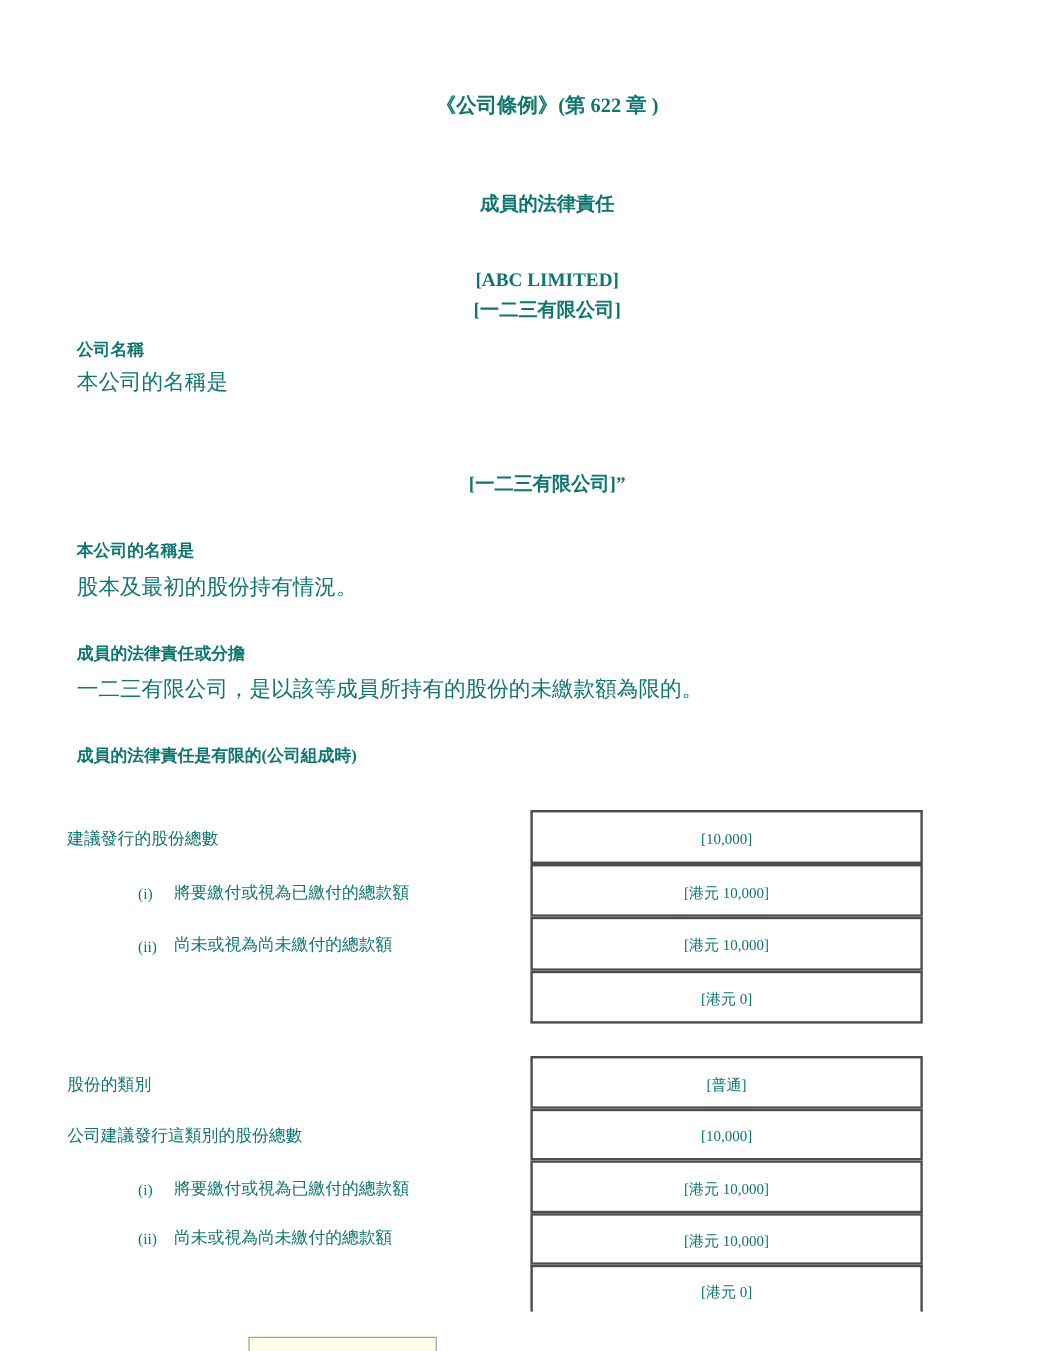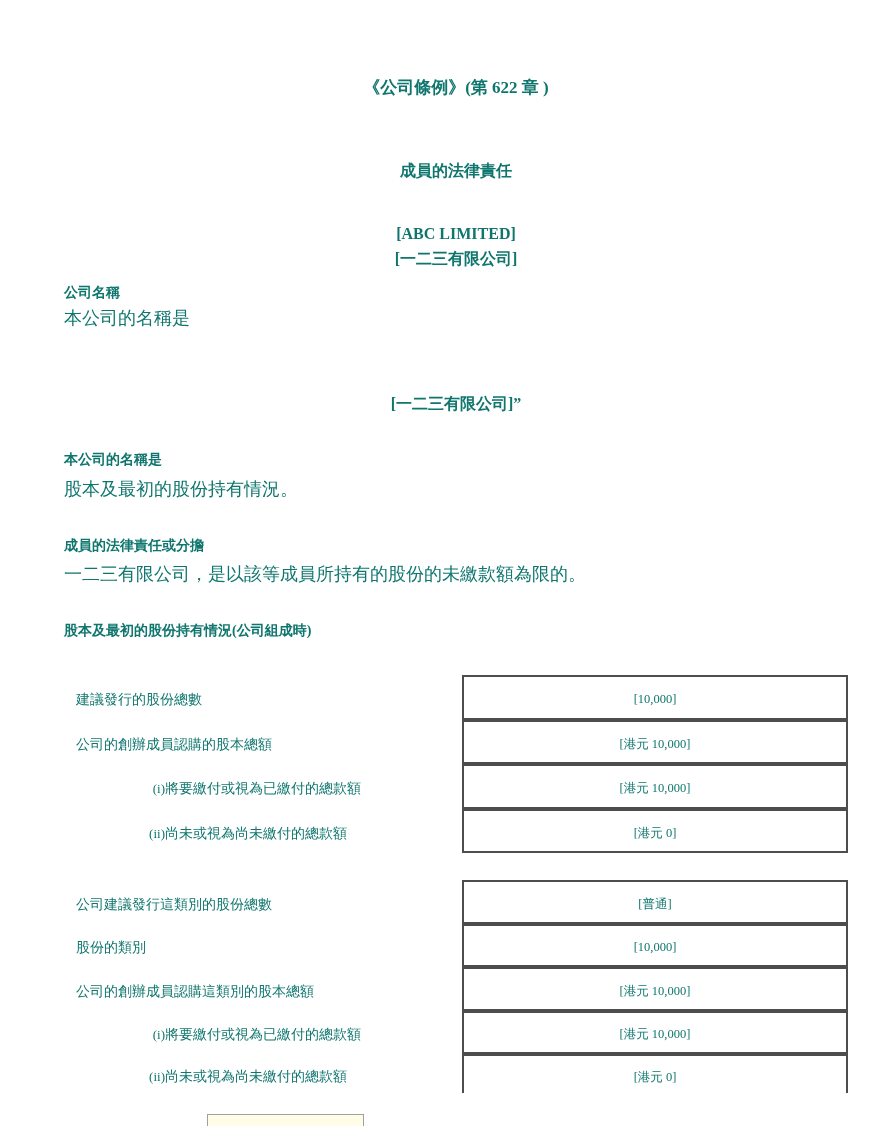--- a/index.html
+++ b/index.html
@@ -12,23 +12,23 @@
     color:#0f766e;
   }
   .abs{position:absolute;text-align:center;}
   .centered{left:64px;width:784px;text-align:center;}
   .t17b{font-size:17px;font-weight:bold;line-height:20px;}
   .t16b{font-size:16px;font-weight:bold;line-height:19px;}
   .h14b{font-size:14px;font-weight:bold;line-height:17px;}
   .b14{font-size:18px;line-height:17px;}
   .lbl14{font-size:14px;line-height:17px;}
 
-  .tablegrid{position:absolute;left:76px;display:flex;text-align:right;}
+  .tablegrid{position:absolute;left:56px;display:flex;}
   .labelcol{width:386px;}
-  .valcol{width:386px;font-family:Liberation Serif, serif;}
+  .valcol{width:327px;font-family:Liberation Serif, serif;}
   .lrow{height:44.5px;display:flex;align-items:center;padding-top:5px;box-sizing:border-box;}
   .lrow.indent{padding-left:59px;}
   .marker{display:inline-block;width:30px;font-size:13px;}
   .vcell{
     height:44.5px;box-sizing:border-box;
     border:2px solid #4d4d4d;
     display:flex;align-items:center;justify-content:center;
     padding-top:5px;
     font-size:12.5px;
     background:#fff;
@@ -56,29 +56,26 @@
   <div class="abs b14" style="left:64px;top:310px">本公司的名稱是</div>
 
   <div class="abs centered t16b" style="top:394px"><span>[一二三有限公司]</span><span>”</span></div>
 
   <div class="abs h14b" style="left:64px;top:451px">本公司的名稱是</div>
   <div class="abs b14" style="left:64px;top:481px">股本及最初的股份持有情況。</div>
 
   <div class="abs h14b" style="left:64px;top:537px">成員的法律責任或分擔</div>
   <div class="abs b14" style="left:64px;top:566px">一二三有限公司，是以該等成員所持有的股份的未繳款額為限的。</div>
 
-  <div class="abs h14b" style="left:64px;top:622px">股本及最初的股份持有情況(公司組成時)</div>
+  <div class="abs h14b" style="left:64px;top:622px">成員的法律責任是有限的(公司組成時)</div>
 
   <div class="tablegrid t1" style="top:675px">
     <div class="labelcol">
       <div class="lrow lbl14">
         <span>建議發行的股份總數</span>
-        </div>
-      <div class="lrow lbl14">
-        <span>公司的創辦成員認購的股本總額</span>
         </div>
       <div class="lrow lbl14 indent">
         <span class="marker">(i)</span>
         <span>將要繳付或視為已繳付的總款額</span>
         </div>
       <div class="lrow lbl14 indent">
         <span class="marker">(ii)</span>
         <span>尚未或視為尚未繳付的總款額</span>
         </div>
     </div>
@@ -86,27 +83,24 @@
       <div class="vcell">[10,000]</div>
       <div class="vcell">[港元 10,000]</div>
       <div class="vcell">[港元 10,000]</div>
       <div class="vcell">[港元 0]</div>
     </div>
   </div>
 
   <div class="tablegrid t2" style="top:880px">
     <div class="labelcol">
       <div class="lrow lbl14">
-        <span>公司建議發行這類別的股份總數</span>
-        </div>
-      <div class="lrow lbl14">
         <span>股份的類別</span>
         </div>
       <div class="lrow lbl14">
-        <span>公司的創辦成員認購這類別的股本總額</span>
+        <span>公司建議發行這類別的股份總數</span>
         </div>
       <div class="lrow lbl14 indent">
         <span class="marker">(i)</span>
         <span>將要繳付或視為已繳付的總款額</span>
         </div>
       <div class="lrow lbl14 indent last">
         <span class="marker">(ii)</span>
         <span>尚未或視為尚未繳付的總款額</span>
         </div>
     </div>

